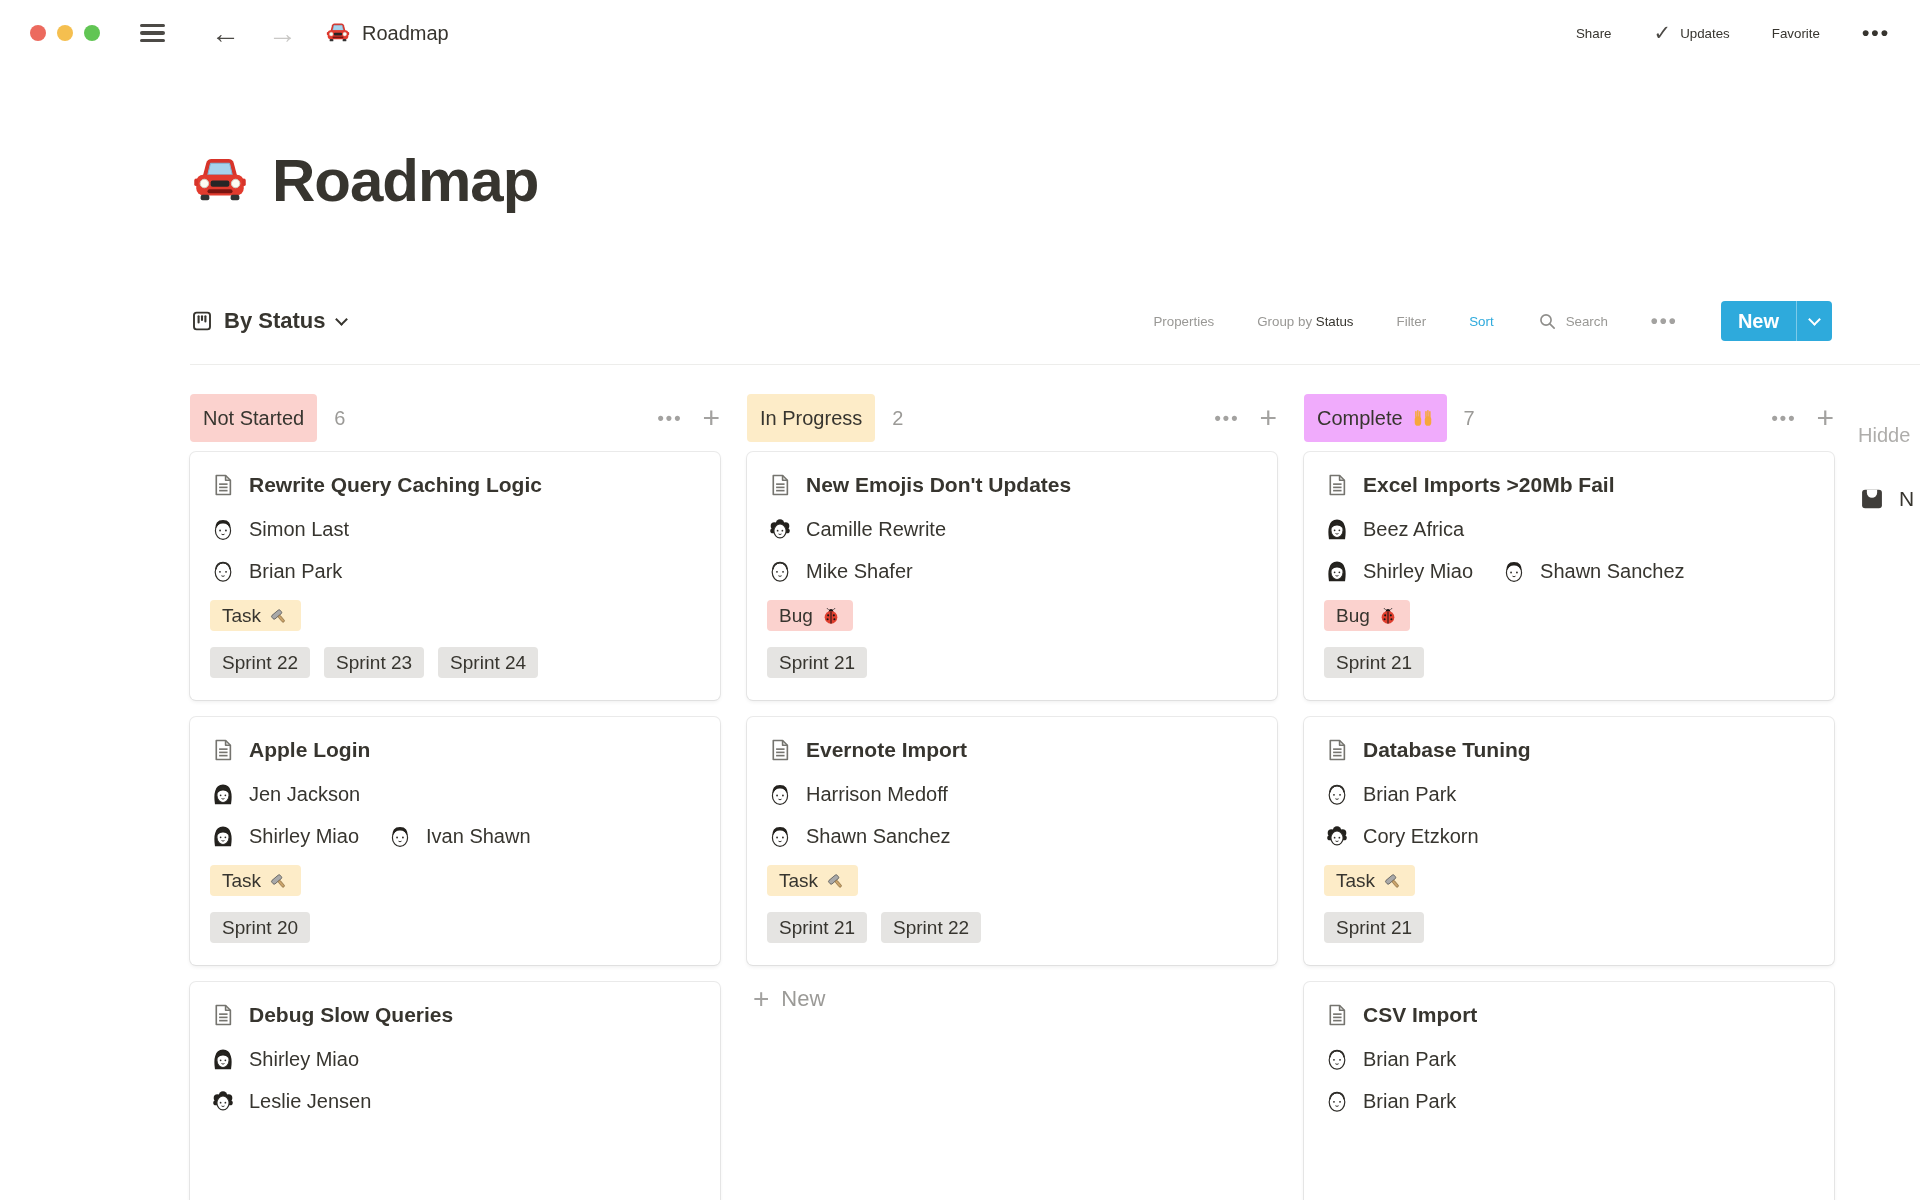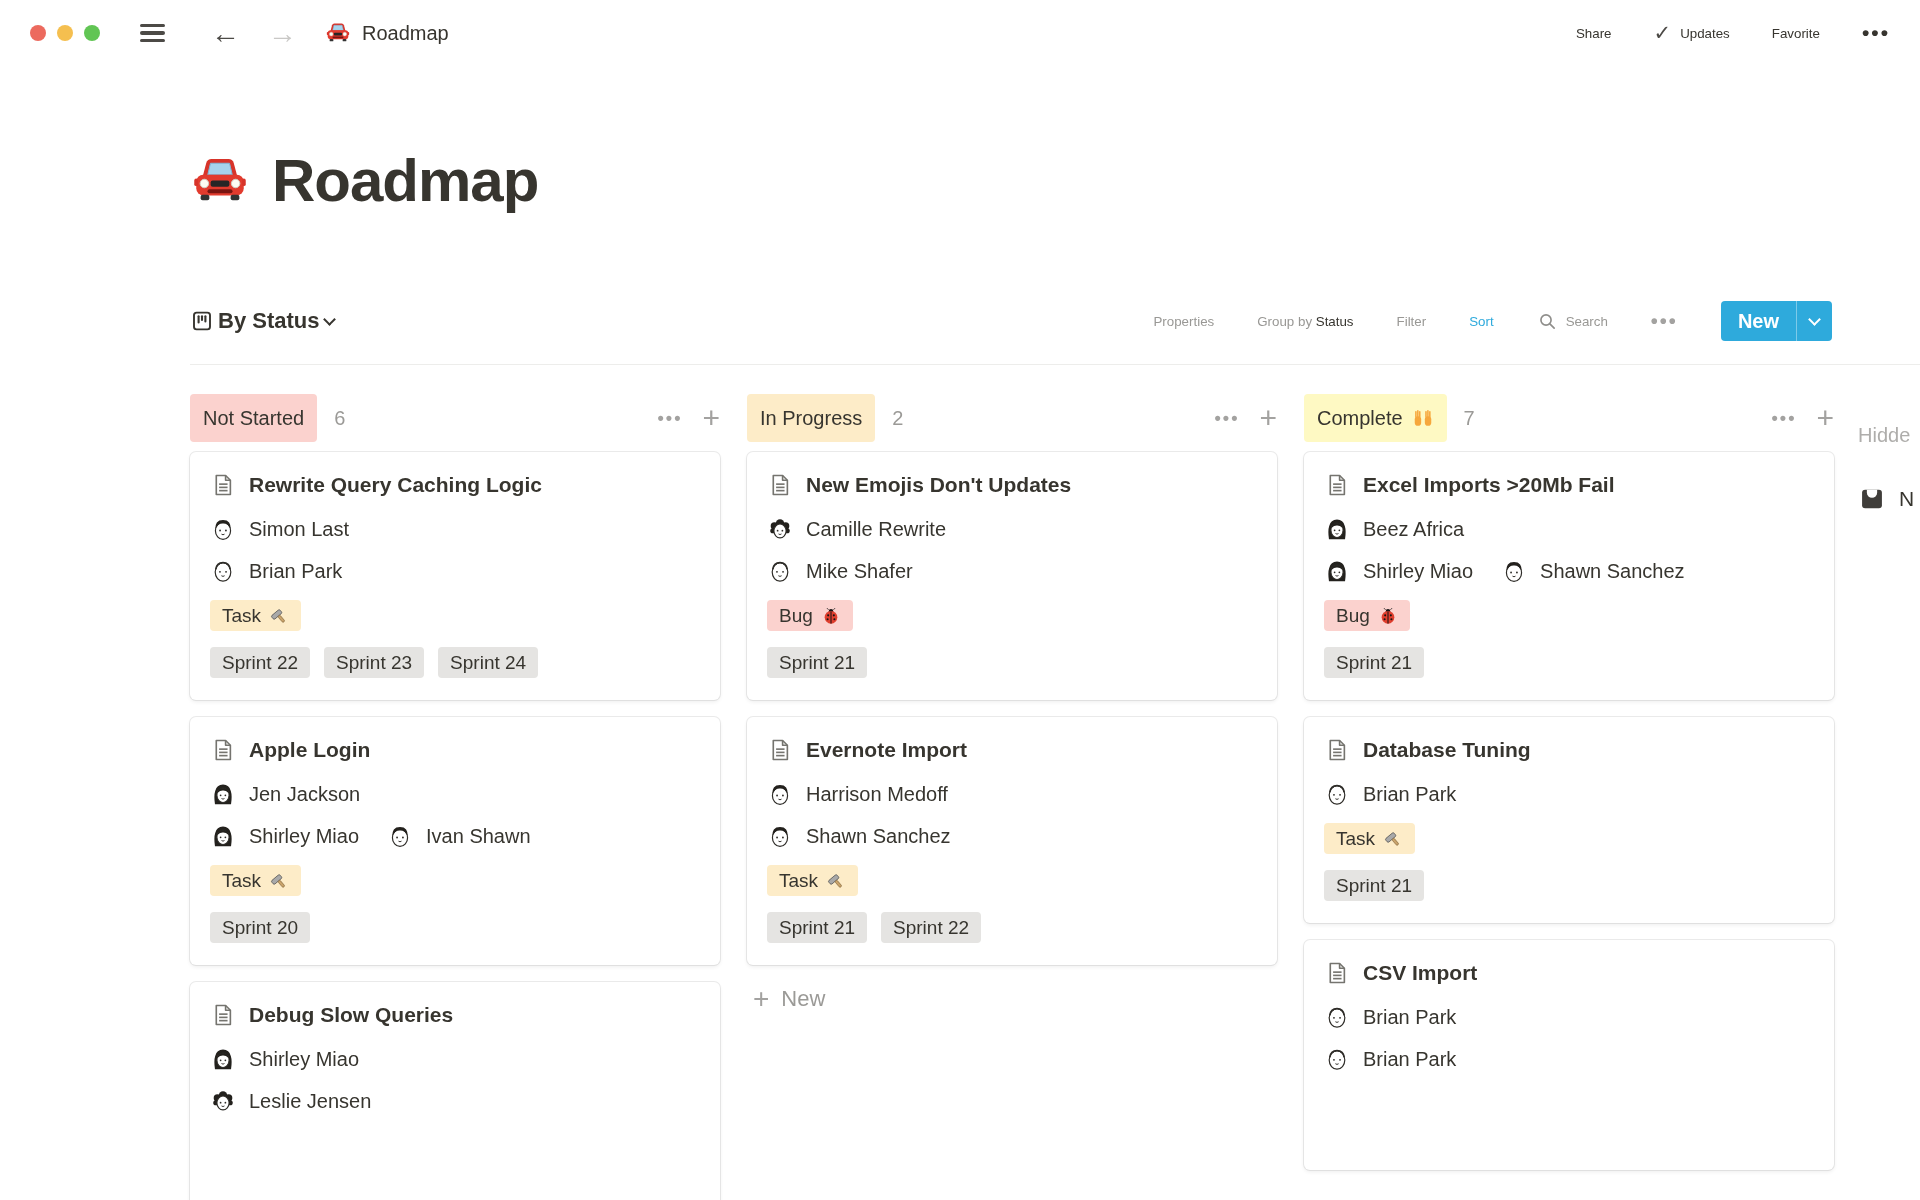--- a/index.html
+++ b/index.html
@@ -24,21 +24,21 @@
   .checkglyph{font-size:21px;color:#4c4a46}
   .topdots{font-size:21px;letter-spacing:2px;font-weight:700}
 
   
   .title-row{position:absolute;left:190px;top:146px;display:flex;align-items:center;gap:22px}
   .title-emoji svg{width:60px;height:60px}
   h1{font-size:60px;font-weight:700;margin:0;letter-spacing:-1px;color:#37352f}
 
   
   .toolbar{position:absolute;left:190px;width:1642px;top:298px;height:46px;display:flex;align-items:center}
-  .view-switch{display:flex;align-items:center;gap:4px;font-size:22px;font-weight:600;color:#37352f}
+  .view-switch{display:flex;align-items:center;gap:10px;font-size:22px;font-weight:600;color:#37352f}
   .view-switch svg{width:24px;height:24px}
   .chev{display:inline-block;width:7px;height:7px;border-right:2px solid #37352f;border-bottom:2px solid #37352f;transform:rotate(45deg);margin-left:2px;margin-top:-4px}
   .tb-right{margin-left:auto;display:flex;align-items:center;gap:43px;font-size:20px;color:#999895}
   .groupby .val{color:#37352f}
   .sort-link{color:#2eaadc}
   .searchbox{display:flex;align-items:center;gap:8px}
   .searchbox svg{width:21px;height:21px}
   .tbdots{font-size:20px;letter-spacing:2px;color:#a3a2a0;font-weight:700}
   .newbtn{display:flex;align-items:center;background:#2eaadc;color:#fff;border-radius:4px;height:40px;overflow:hidden}
   .newbtn .lbl{padding:0 17px;font-size:20px;font-weight:600}
@@ -508,21 +508,21 @@
           <span class="chip">Sprint 22</span>
         </div>
       </div>
       <div class="newrow">
         <span class="np">+</span>
         <span>New</span>
       </div>
     </div>
     <div class="col">
       <div class="col-head">
-        <span class="col-badge" style="background: #fef9c3;">
+        <span class="col-badge" style="background: #f0abfc;">
           <span>Complete</span>
           <span class="icn">
             <svg viewBox="0 0 24 24" aria-hidden="true">
               <use href="#ic-hands"></use>
             </svg>
           </span>
         </span>
         <span class="col-count">7</span>
         <div class="col-icons">
           <button class="dotsbtn">•••</button>
@@ -590,20 +590,30 @@
           <span>Database Tuning</span>
         </div>
         <div class="prow">
           <span class="person">
             <span class="avatar icn">
               <svg viewBox="0 0 24 24" aria-hidden="true">
                 <use href="#av-m2"></use>
               </svg>
             </span>
             <span>Brian Park</span>
+          </span>
+        </div>
+        <div class="prow">
+          <span class="person">
+            <span class="avatar icn">
+              <svg viewBox="0 0 24 24" aria-hidden="true">
+                <use href="#av-w2"></use>
+              </svg>
+            </span>
+            <span>Cory Etzkorn</span>
           </span>
         </div>
         <div class="tagrow">
           <span class="chip" style="background: rgb(253, 236, 200);">
             <span>Task</span>
             <span class="icn">
               <svg viewBox="0 0 24 24" aria-hidden="true">
                 <use href="#ic-hammer"></use>
               </svg>
             </span>

